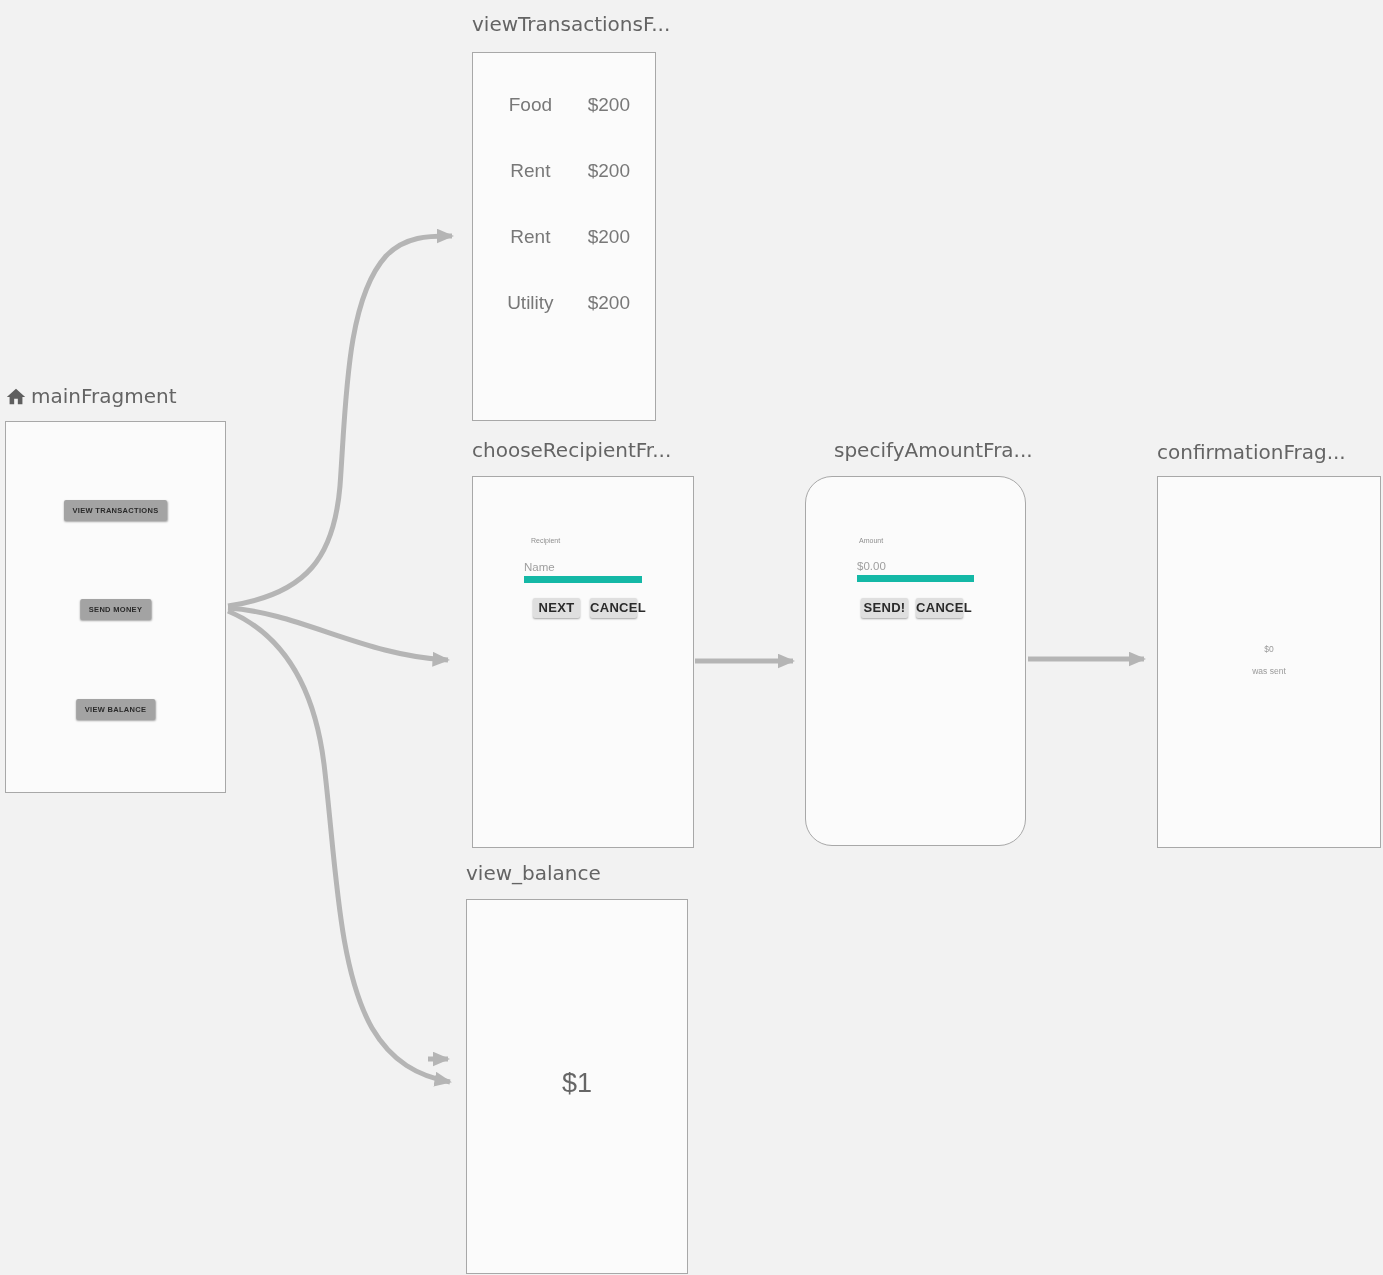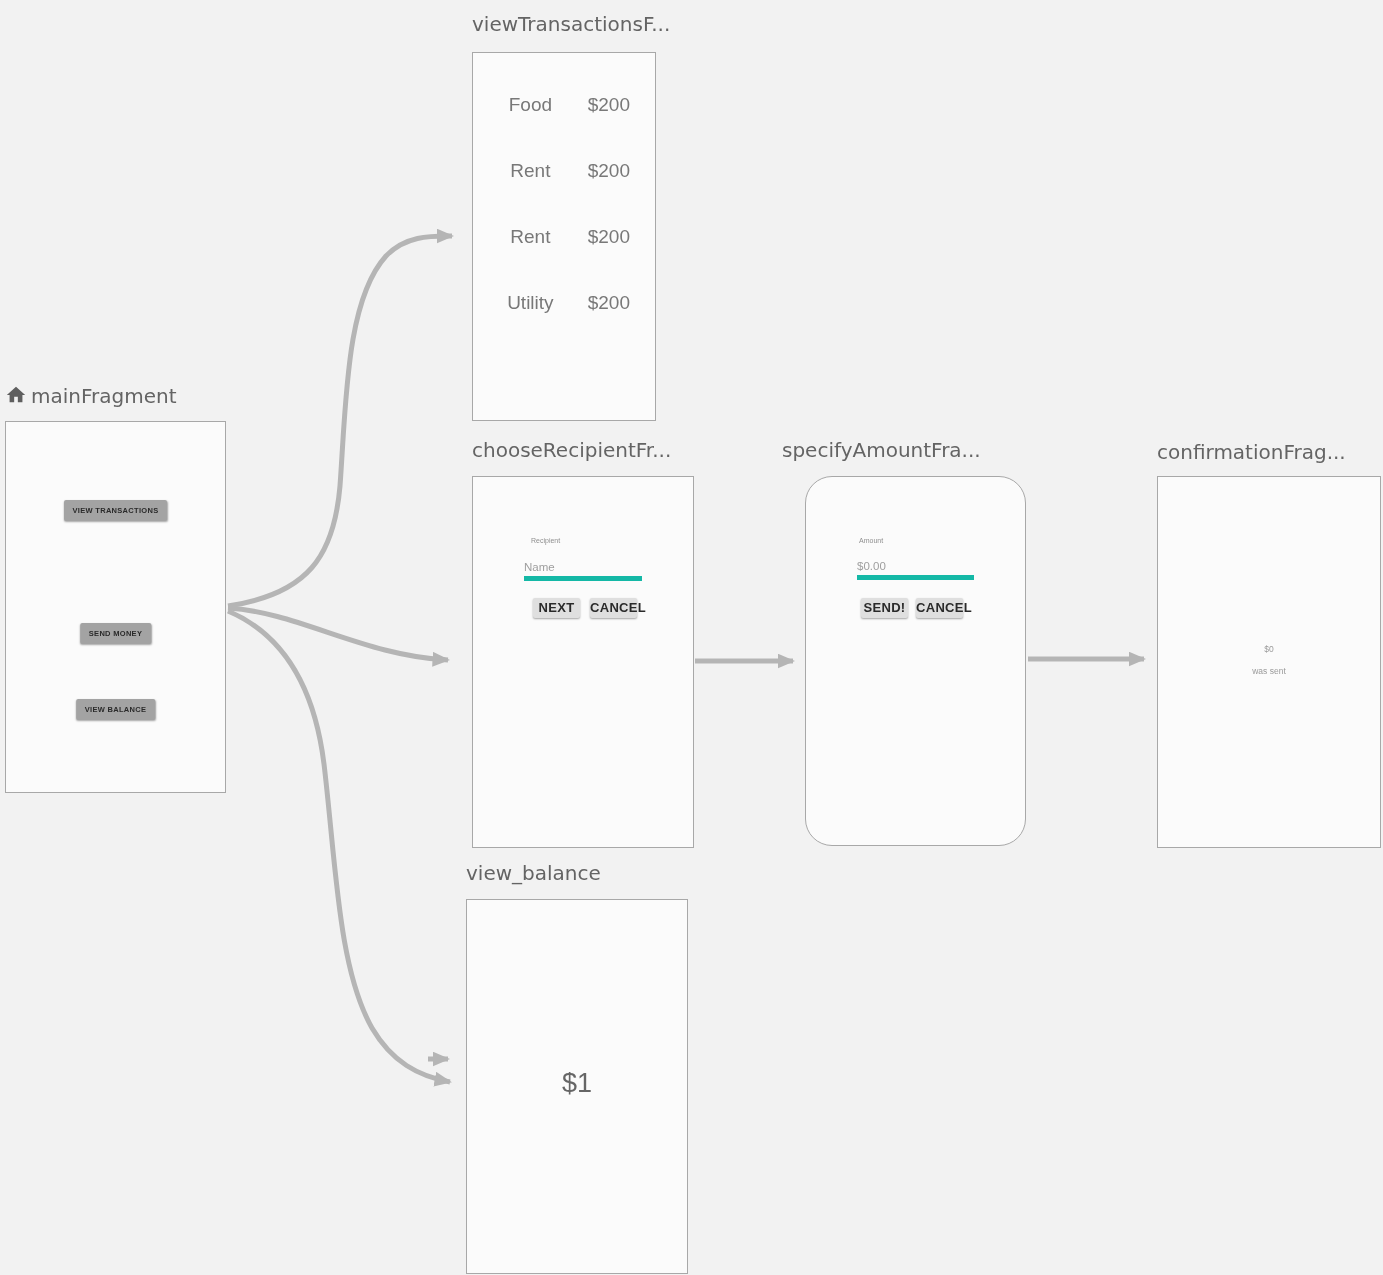--- a/index.html
+++ b/index.html
@@ -20,21 +20,21 @@
     width: 1383px; height: 1275px;
     pointer-events: none;
   }
   .frag-title {
     position: absolute;
     font-family: "DejaVu Sans", "Liberation Sans", sans-serif;
     font-size: 20px;
     color: #646464;
     white-space: nowrap;
     display: flex;
-    align-items: flex-start;
+    align-items: flex-end;
     gap: 4px;
   }
   .frag-box {
     position: absolute;
     background: #fbfbfb;
     border: 1.5px solid #a8a8a8;
   }
   
   .android-btn {
     position: absolute;
@@ -65,21 +65,21 @@
   .txn-value { margin-left: auto; }
   
   .field-label {
     position: absolute;
     font-size: 7px;
     color: #8f8f8f;
     white-space: nowrap;
   }
   .edit-text {
     position: absolute;
-    border-bottom: 5px solid #14b8a6;
+    border-bottom: 7px solid #14b8a6;
     padding-bottom: 3px;
     font-size: 11.5px;
     color: #9e9e9e;
     white-space: nowrap;
   }
   .form-btn {
     position: absolute;
     width: 47px;
     height: 20px;
     line-height: 20px;
@@ -126,21 +126,21 @@
   </svg>
 
   <div class="frag-title" style="left:5px; top:384px;">
     <svg width="22" height="22" viewBox="0 0 24 24">
       <path d="M10 20v-6h4v6h5v-8h3L12 3 2 12h3v8z" fill="#5f5f5f"></path>
     </svg>
     <span>mainFragment</span>
   </div>
   <div class="frag-box" style="left:5px; top:421px; width:221px; height:372px;">
     <div class="android-btn" style="top:78px;">VIEW TRANSACTIONS</div>
-    <div class="android-btn" style="top:177px;margin-top:24px;">SEND MONEY</div>
+    <div class="android-btn" style="top:177px;">SEND MONEY</div>
     <div class="android-btn" style="top:277px;">VIEW BALANCE</div>
   </div>
 
   <div class="frag-title" style="left:472px; top:12px;">
     <span>viewTransactionsF...</span>
   </div>
   <div class="frag-box txn-list" style="left:472px; top:52px; width:184px; height:369px;">
     <div class="txn-row">
       <span class="txn-label">Food</span>
       <span class="txn-value">$200</span>
@@ -162,21 +162,21 @@
   <div class="frag-title" style="left:472px; top:438px;">
     <span>chooseRecipientFr...</span>
   </div>
   <div class="frag-box" style="left:472px; top:476px; width:222px; height:372px;">
     <div class="field-label" style="left:58px; top:60px;">Recipient</div>
     <div class="edit-text" style="left:51px; top:84px; width:118px;">Name</div>
     <div class="form-btn" style="left:60px; top:121px;">NEXT</div>
     <div class="form-btn" style="left:117px; top:121px;">CANCEL</div>
   </div>
 
-  <div class="frag-title" style="left:782px; top:438px;">
+  <div class="frag-title" style="left:834px; top:438px;">
     <span>specifyAmountFra...</span>
   </div>
   <div class="frag-box" style="left:805px; top:476px; width:221px; height:370px;border-radius:27px;">
     <div class="field-label" style="left:53px; top:60px;">Amount</div>
     <div class="edit-text" style="left:51px; top:83px; width:117px;">$0.00</div>
     <div class="form-btn" style="left:55px; top:121px;">SEND!</div>
     <div class="form-btn" style="left:110px; top:121px;">CANCEL</div>
   </div>
 
   <div class="frag-title" style="left:1157px; top:440px;">

